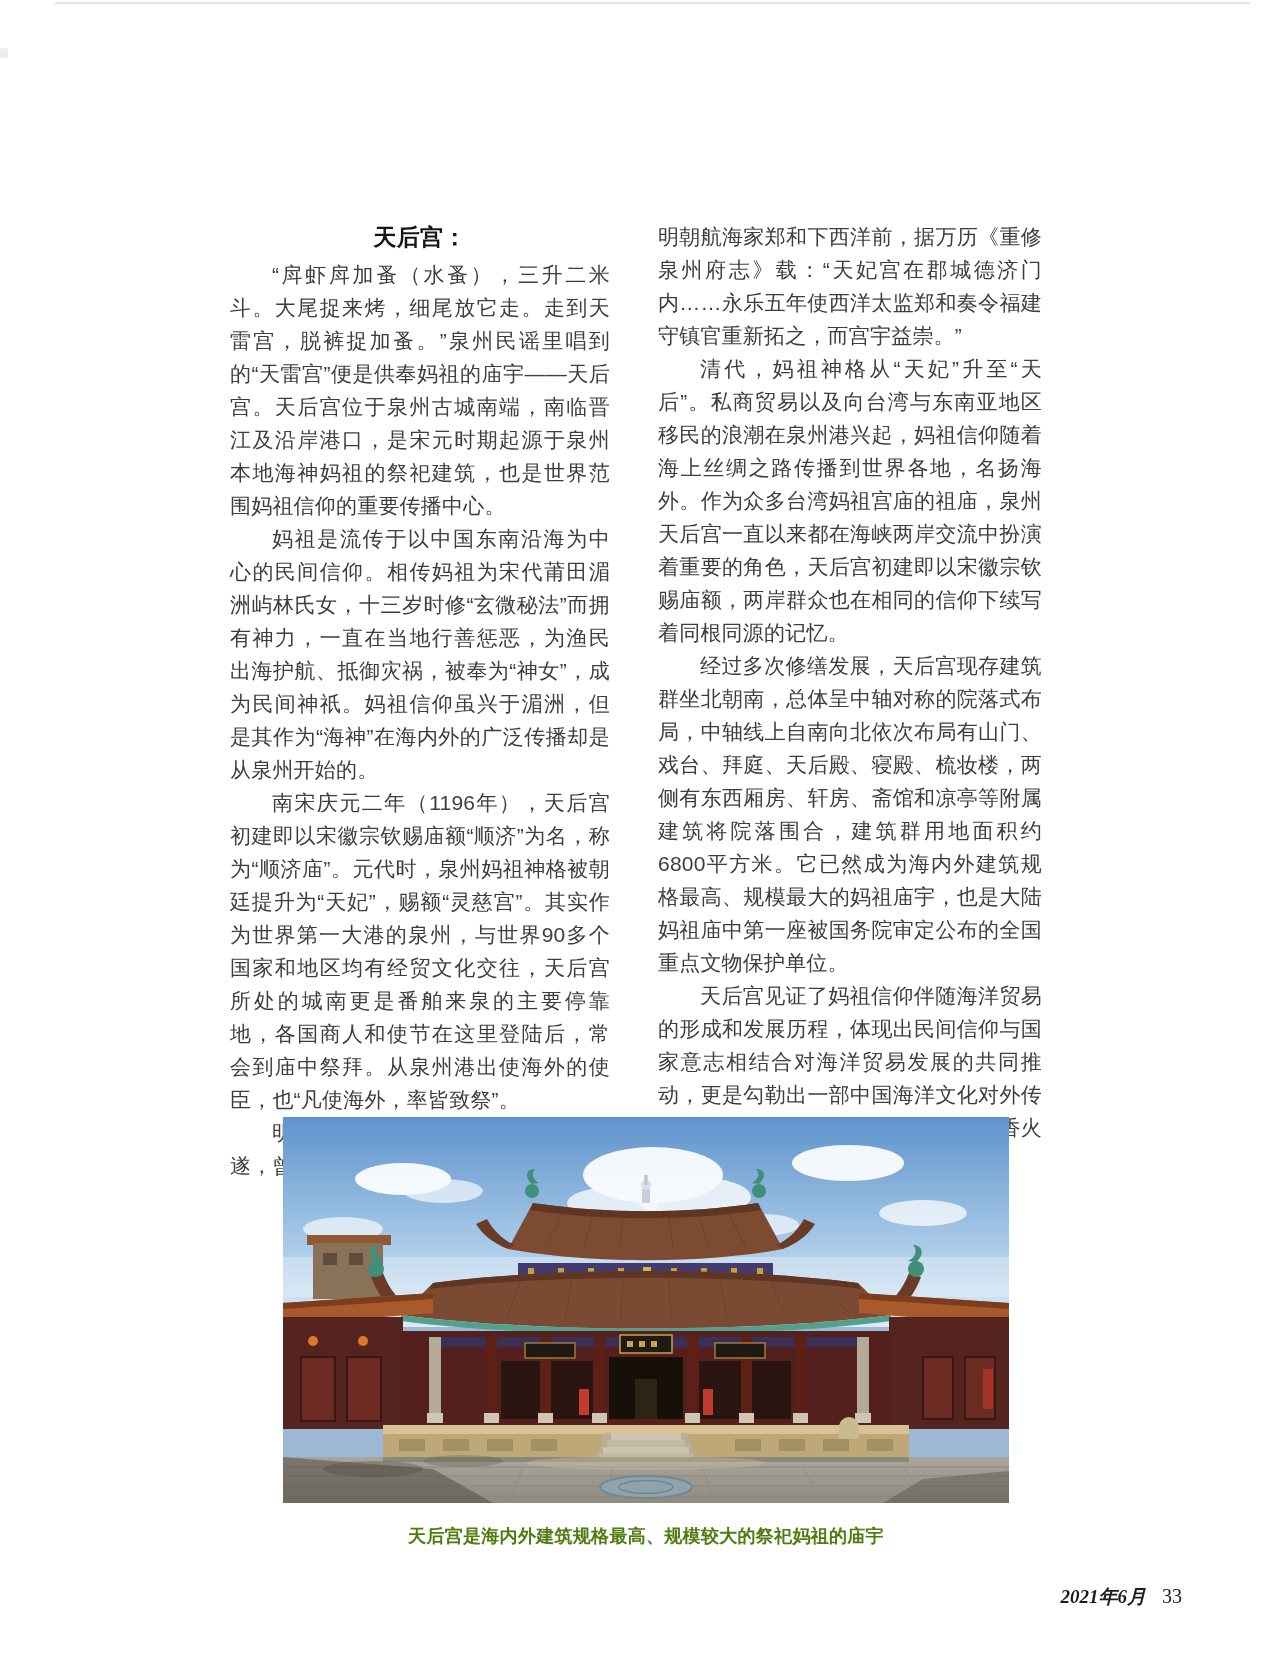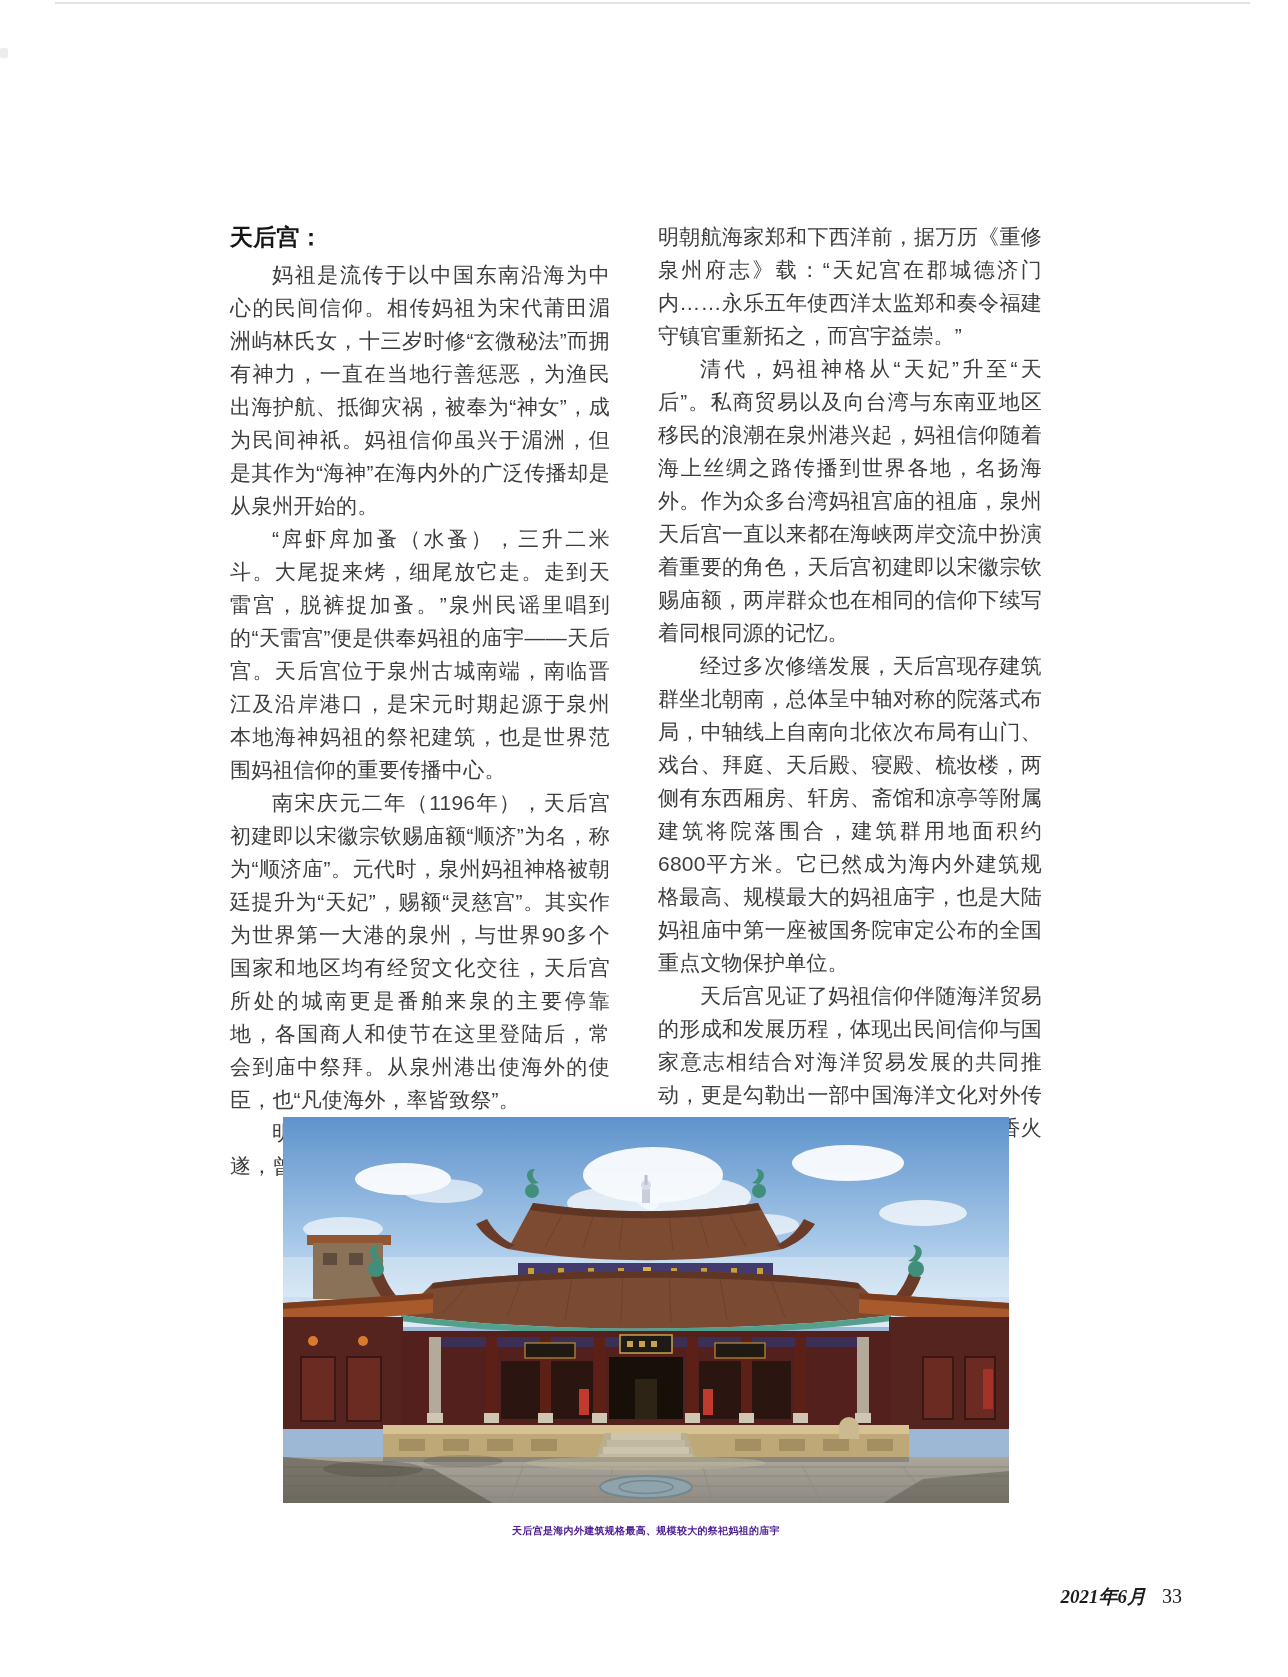--- a/index.html
+++ b/index.html
@@ -9,47 +9,47 @@
              background:#dcdcdc;opacity:.8;}
   .scan-mark{position:absolute;top:48px;left:0;width:8px;height:10px;
              background:#ececec;border-radius:2px;}
   .column{position:absolute;top:220px;width:380px;
           font-size:21px;line-height:33px;color:#3d3d3d;
           text-align:justify;text-justify:inter-ideograph;
           letter-spacing:.2px;}
   .column.left{left:230px;}
   .column.right{left:658px;width:384px;}
   .headline{font-size:23px;line-height:35px;font-weight:bold;color:#161616;
-            margin:0 0 3px 0;text-align:left;}
+            margin:0 0 3px 0;text-align:center;}
   .column p{margin:0;text-indent:2em;}
   .column p.no-indent{text-indent:0;}
   .photo-frame{position:absolute;left:283px;top:1117px;width:726px;height:386px;
                overflow:hidden;background:#9db8d5;}
   .photo-frame svg{display:block;}
   .caption{position:absolute;left:283px;top:1524px;width:726px;
-           text-align:center;font-size:10px;font-weight:bold;color:#4c1d95;
+           text-align:center;font-size:18px;font-weight:bold;color:#4d7c0f;
            letter-spacing:.3px;}
   .footer{position:absolute;top:1584px;right:106px;white-space:nowrap;
           font-family:"Liberation Serif","DejaVu Serif",serif;color:#1c1c1c;margin-left:24px;}
   .footer .issue{font-style:italic;font-weight:bold;font-size:19px;}
   .footer .pageno{font-size:20px;margin-left:12px;}
 </style>
 </head>
 <body>
 
 <div class="scan-line"></div>
 <div class="scan-mark"></div>
 
 <div class="column left">
   <h1 class="headline">
     <span style="display:block">天后宫：</span>
   </h1>
   <div>
+      <p>“戽虾戽加蚤（水蚤），三升二米斗。大尾捉来烤，细尾放它走。走到天雷宫，脱裤捉加蚤。”泉州民谣里唱到的“天雷宫”便是供奉妈祖的庙宇——天后宫。天后宫位于泉州古城南端，南临晋江及沿岸港口，是宋元时期起源于泉州本地海神妈祖的祭祀建筑，也是世界范围妈祖信仰的重要传播中心。</p>
       <p>妈祖是流传于以中国东南沿海为中心的民间信仰。相传妈祖为宋代莆田湄洲屿林氏女，十三岁时修“玄微秘法”而拥有神力，一直在当地行善惩恶，为渔民出海护航、抵御灾祸，被奉为“神女”，成为民间神祇。妈祖信仰虽兴于湄洲，但是其作为“海神”在海内外的广泛传播却是从泉州开始的。</p>
-      <p>“戽虾戽加蚤（水蚤），三升二米斗。大尾捉来烤，细尾放它走。走到天雷宫，脱裤捉加蚤。”泉州民谣里唱到的“天雷宫”便是供奉妈祖的庙宇——天后宫。天后宫位于泉州古城南端，南临晋江及沿岸港口，是宋元时期起源于泉州本地海神妈祖的祭祀建筑，也是世界范围妈祖信仰的重要传播中心。</p>
       <p>南宋庆元二年（1196年），天后宫初建即以宋徽宗钦赐庙额“顺济”为名，称为“顺济庙”。元代时，泉州妈祖神格被朝廷提升为“天妃”，赐额“灵慈宫”。其实作为世界第一大港的泉州，与世界90多个国家和地区均有经贸文化交往，天后宫所处的城南更是番舶来泉的主要停靠地，各国商人和使节在这里登陆后，常会到庙中祭拜。从泉州港出使海外的使臣，也“凡使海外，率皆致祭”。</p>
       <p>明朝航海家郑和下西洋前，为求顺遂，曾</p>
     </div>
 </div>
 
 <div class="column right">
   <div>
       <p class="no-indent">明朝航海家郑和下西洋前，据万历《重修泉州府志》载：“天妃宫在郡城德济门内……永乐五年使西洋太监郑和奏令福建守镇官重新拓之，而宫宇益崇。”</p>
       <p>清代，妈祖神格从“天妃”升至“天后”。私商贸易以及向台湾与东南亚地区移民的浪潮在泉州港兴起，妈祖信仰随着海上丝绸之路传播到世界各地，名扬海外。作为众多台湾妈祖宫庙的祖庙，泉州天后宫一直以来都在海峡两岸交流中扮演着重要的角色，天后宫初建即以宋徽宗钦赐庙额，两岸群众也在相同的信仰下续写着同根同源的记忆。</p>
       <p>经过多次修缮发展，天后宫现存建筑群坐北朝南，总体呈中轴对称的院落式布局，中轴线上自南向北依次布局有山门、戏台、拜庭、天后殿、寝殿、梳妆楼，两侧有东西厢房、轩房、斋馆和凉亭等附属建筑将院落围合，建筑群用地面积约6800平方米。它已然成为海内外建筑规格最高、规模最大的妈祖庙宇，也是大陆妈祖庙中第一座被国务院审定公布的全国重点文物保护单位。</p>

